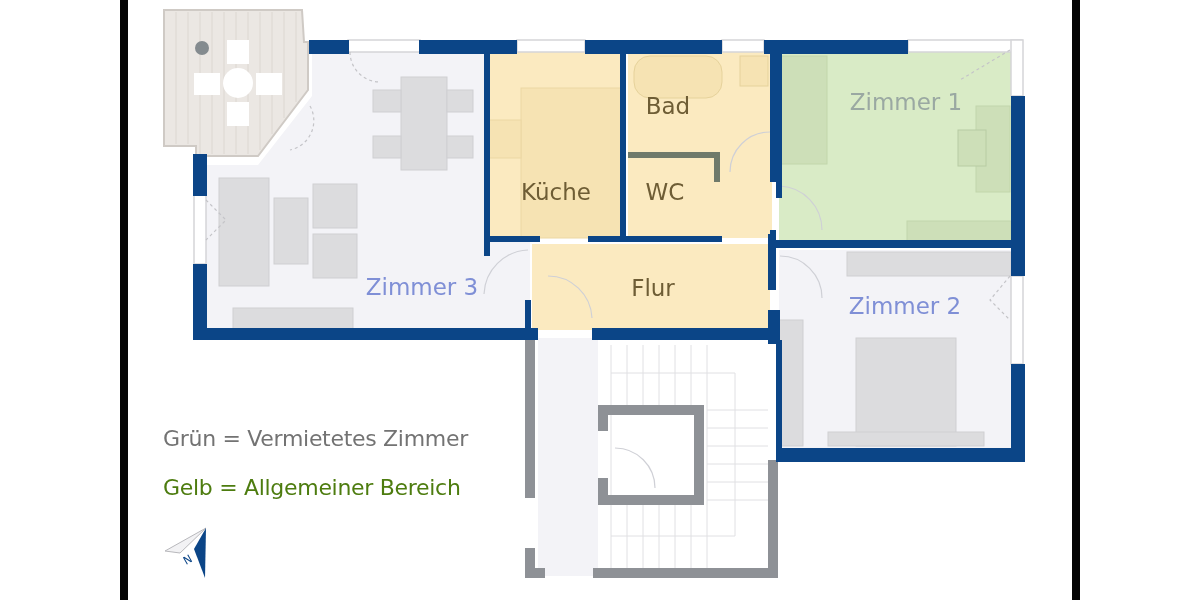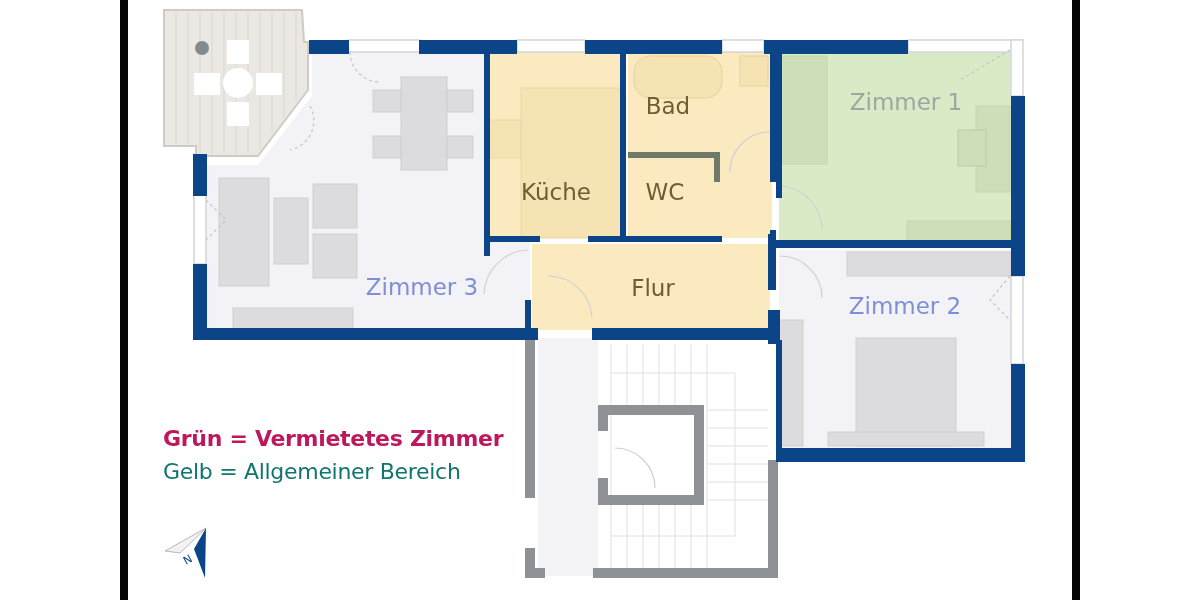--- a/index.html
+++ b/index.html
@@ -6,22 +6,22 @@
   body { width: 1200px; height: 600px; position: relative; overflow: hidden; font-family: "DejaVu Sans", sans-serif; }
   .frame-bar { position: absolute; top: 0; width: 8px; height: 600px; background: #050505; }
   .frame-left { left: 120px; }
   .frame-right { left: 1072px; }
   svg.plan { position: absolute; left: 0; top: 0; width: 1200px; height: 600px; }
   .room-label { font-family: "DejaVu Sans", sans-serif; font-size: 23px; }
   .label-common { fill: #6e5d35; }
   .label-private { fill: #7f8fd6; }
   .label-rented { fill: #9aa8a2; }
   .legend { position: absolute; left: 163px; font-family: "DejaVu Sans", sans-serif; font-size: 22px; white-space: nowrap; letter-spacing: -0.3px; }
-  .legend-green { top: 426px; color: #be185d; font-weight: bold; }
-  .legend-yellow { top: 459px; color: #0f766e; }
+  .legend-green { top: 426px; color: #737373; }
+  .legend-yellow { top: 475px; color: #4d7c0f; }
 </style>
 </head>
 <body>
 
 <div class="frame-bar frame-left"></div>
 <div class="frame-bar frame-right"></div>
 
 <svg class="plan" viewBox="0 0 1200 600" xmlns="http://www.w3.org/2000/svg">
 
   <g>

